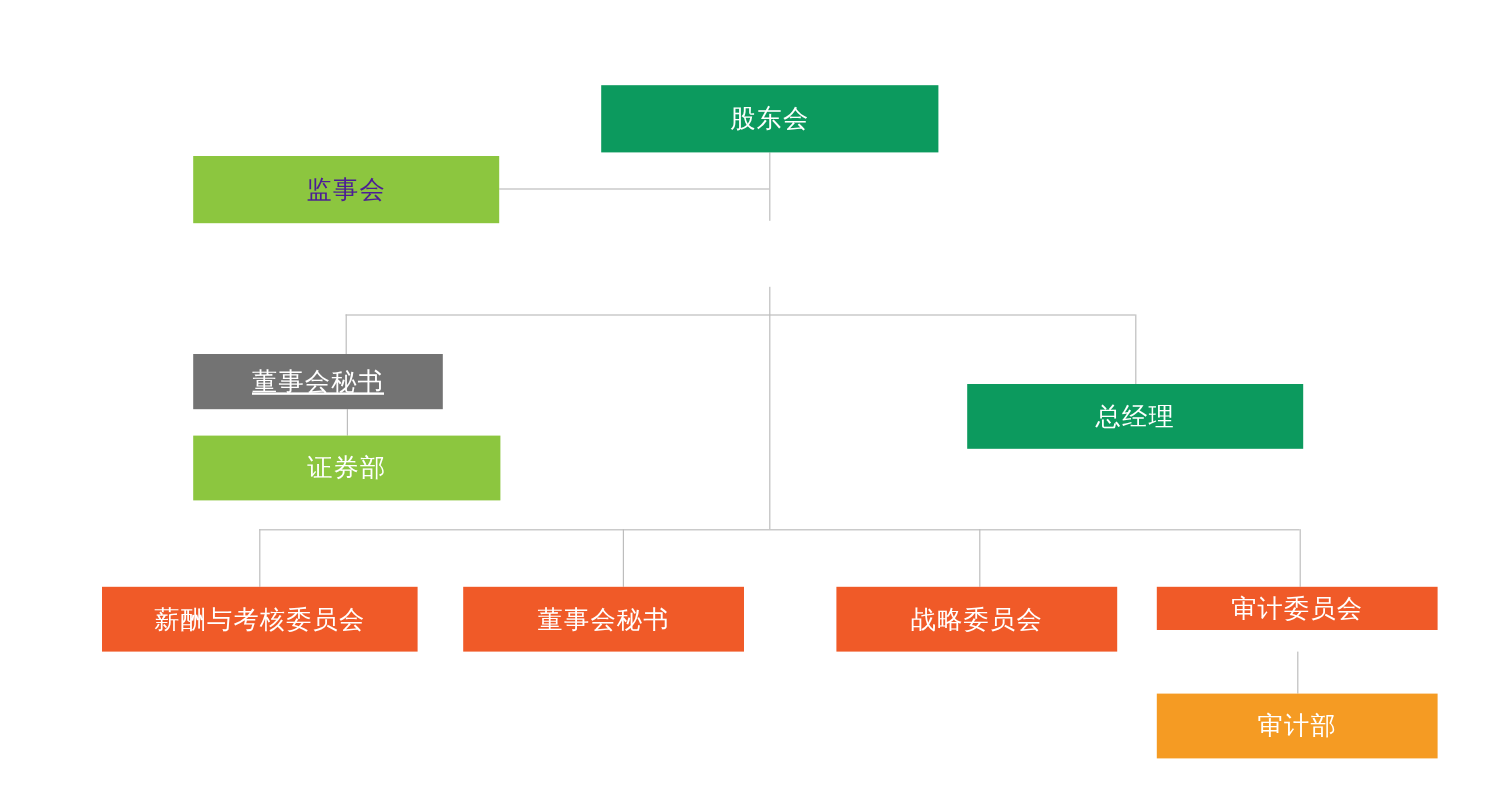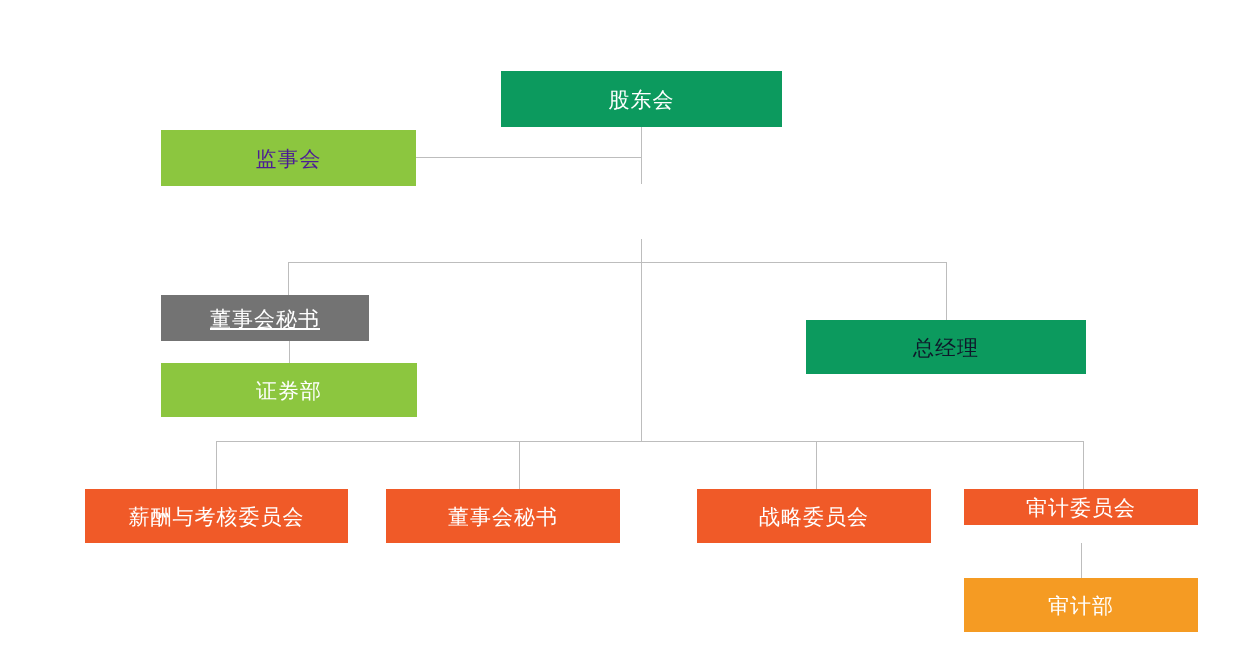--- a/index.html
+++ b/index.html
@@ -60,21 +60,21 @@
     </div>
     <div class="node" style="left: 161px; top: 130px; width: 255px; height: 56px; background: rgb(140, 198, 63); color: #4c1d95;">
       <span>监事会</span>
     </div>
     <div class="node" style="left: 161px; top: 295px; width: 208px; height: 46px; background: #737373; color: rgb(255, 255, 255); text-decoration: underline;">
       <span>董事会秘书</span>
     </div>
     <div class="node" style="left: 161px; top: 363px; width: 256px; height: 54px; background: rgb(140, 198, 63); color: rgb(255, 255, 255);">
       <span>证券部</span>
     </div>
-    <div class="node" style="left: 806px; top: 320px; width: 280px; height: 54px; background: rgb(12, 154, 94); color: #0f172a;">
+    <div class="node" style="left: 806px; top: 320px; width: 280px; height: 54px; background: rgb(12, 154, 94); color: #ffffff;">
       <span>总经理</span>
     </div>
     <div class="node" style="left: 85px; top: 489px; width: 263px; height: 54px; background: rgb(240, 90, 40); color: rgb(255, 255, 255); text-align: right;">
       <span>薪酬与考核委员会</span>
     </div>
     <div class="node" style="left: 386px; top: 489px; width: 234px; height: 54px; background: rgb(240, 90, 40); color: rgb(255, 255, 255);">
       <span>董事会秘书</span>
     </div>
     <div class="node" style="left: 697px; top: 489px; width: 234px; height: 54px; background: rgb(240, 90, 40); color: rgb(255, 255, 255);">
       <span>战略委员会</span>

